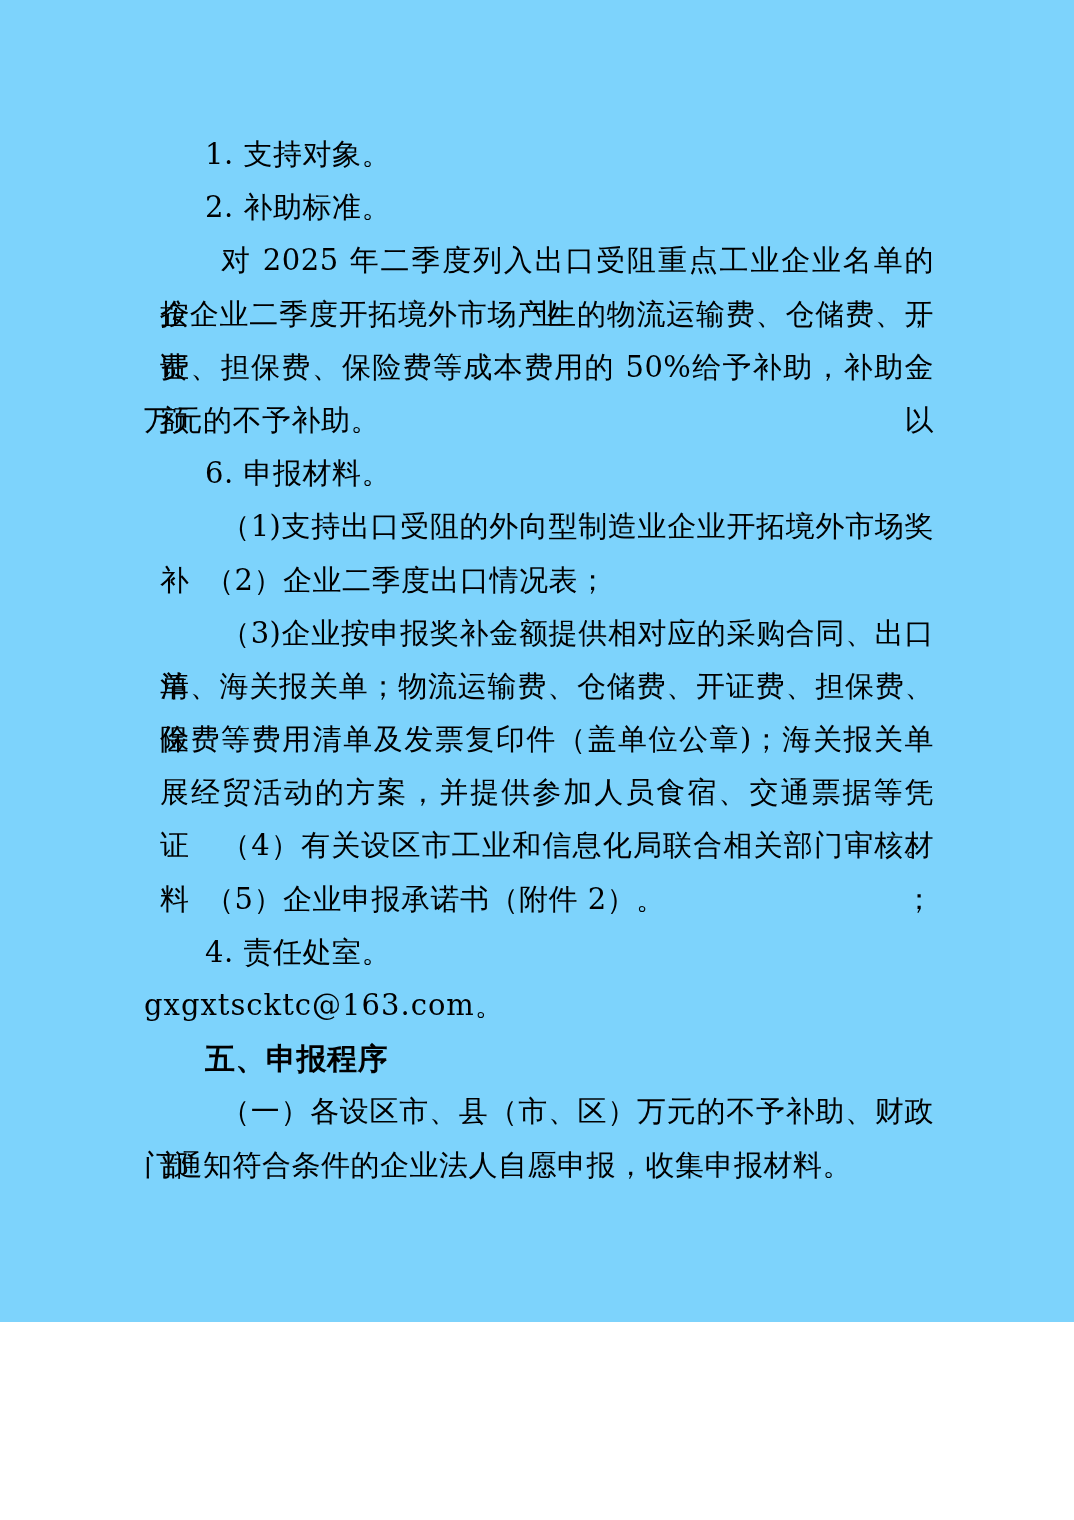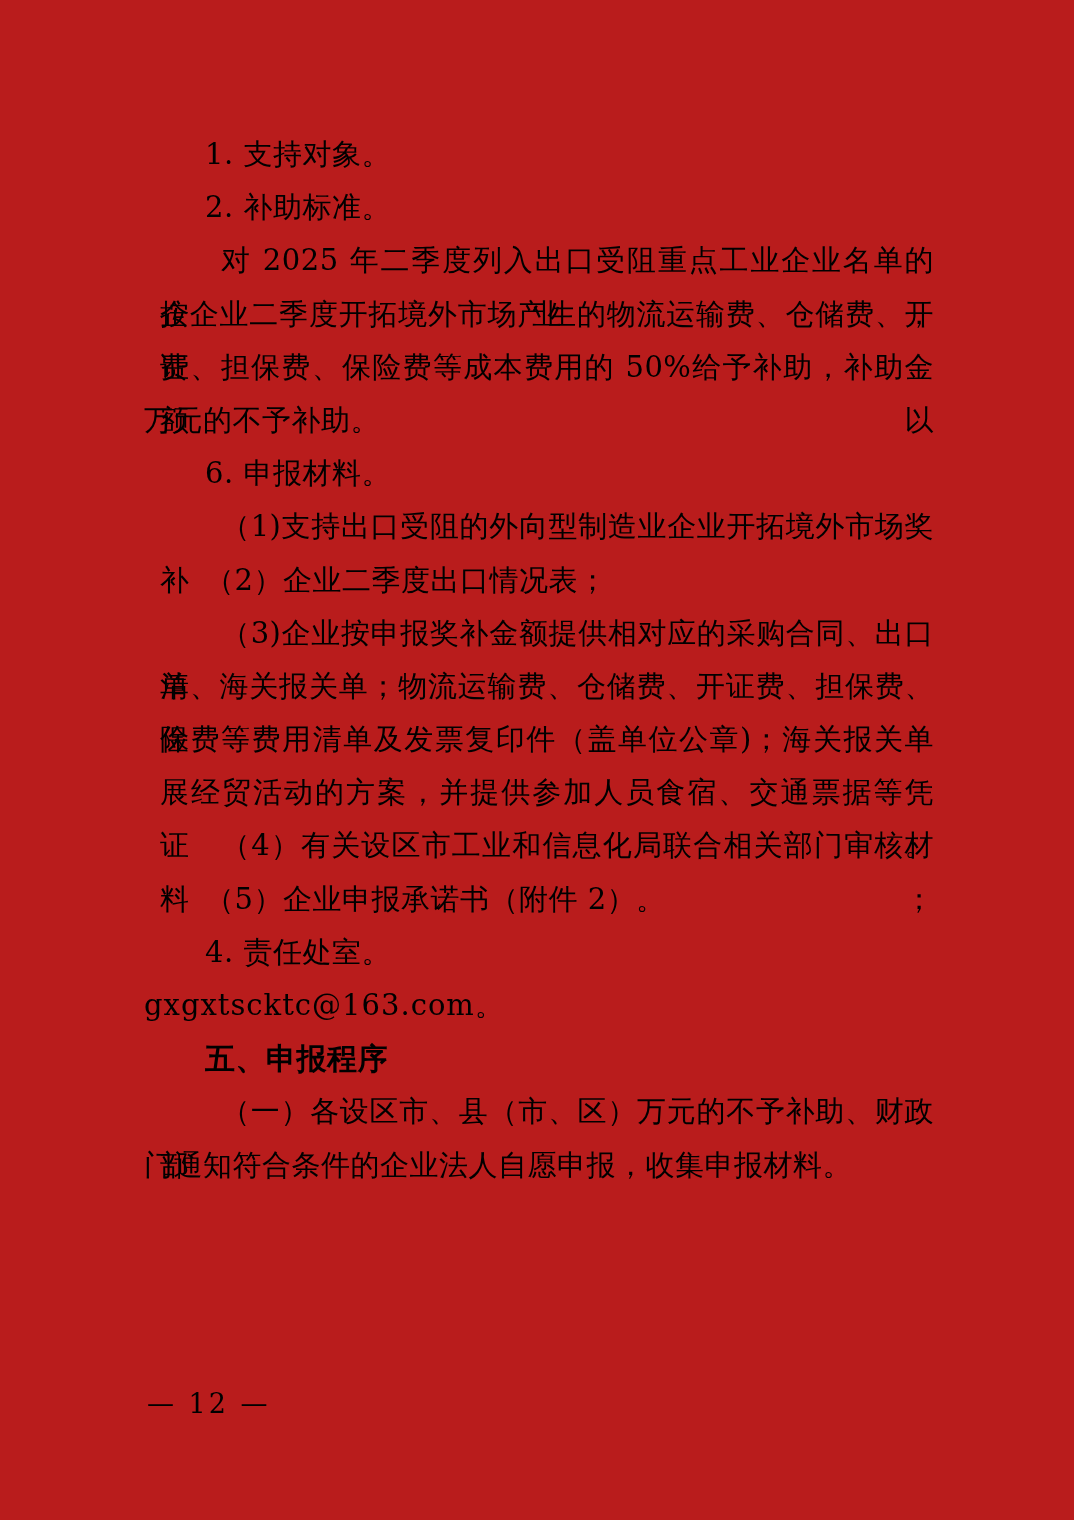--- a/index.html
+++ b/index.html
@@ -3,22 +3,22 @@
 <meta charset="utf-8">
 <style>
   html, body {
     margin: 0;
     padding: 0;
     background: #ffffff;
   }
   .page {
     position: relative;
     width: 1074px;
-    height: 1520px;
-    background: #b91c1c;
+    height: 1322px;
+    background: #7dd3fc;
     color: #000000;
     font-family: "DejaVu Serif", "Liberation Serif", serif;
     overflow: hidden;
   }
   .body-block {
     position: absolute;
     left: 144px;
     top: 128px;
     width: 790px;
   }

